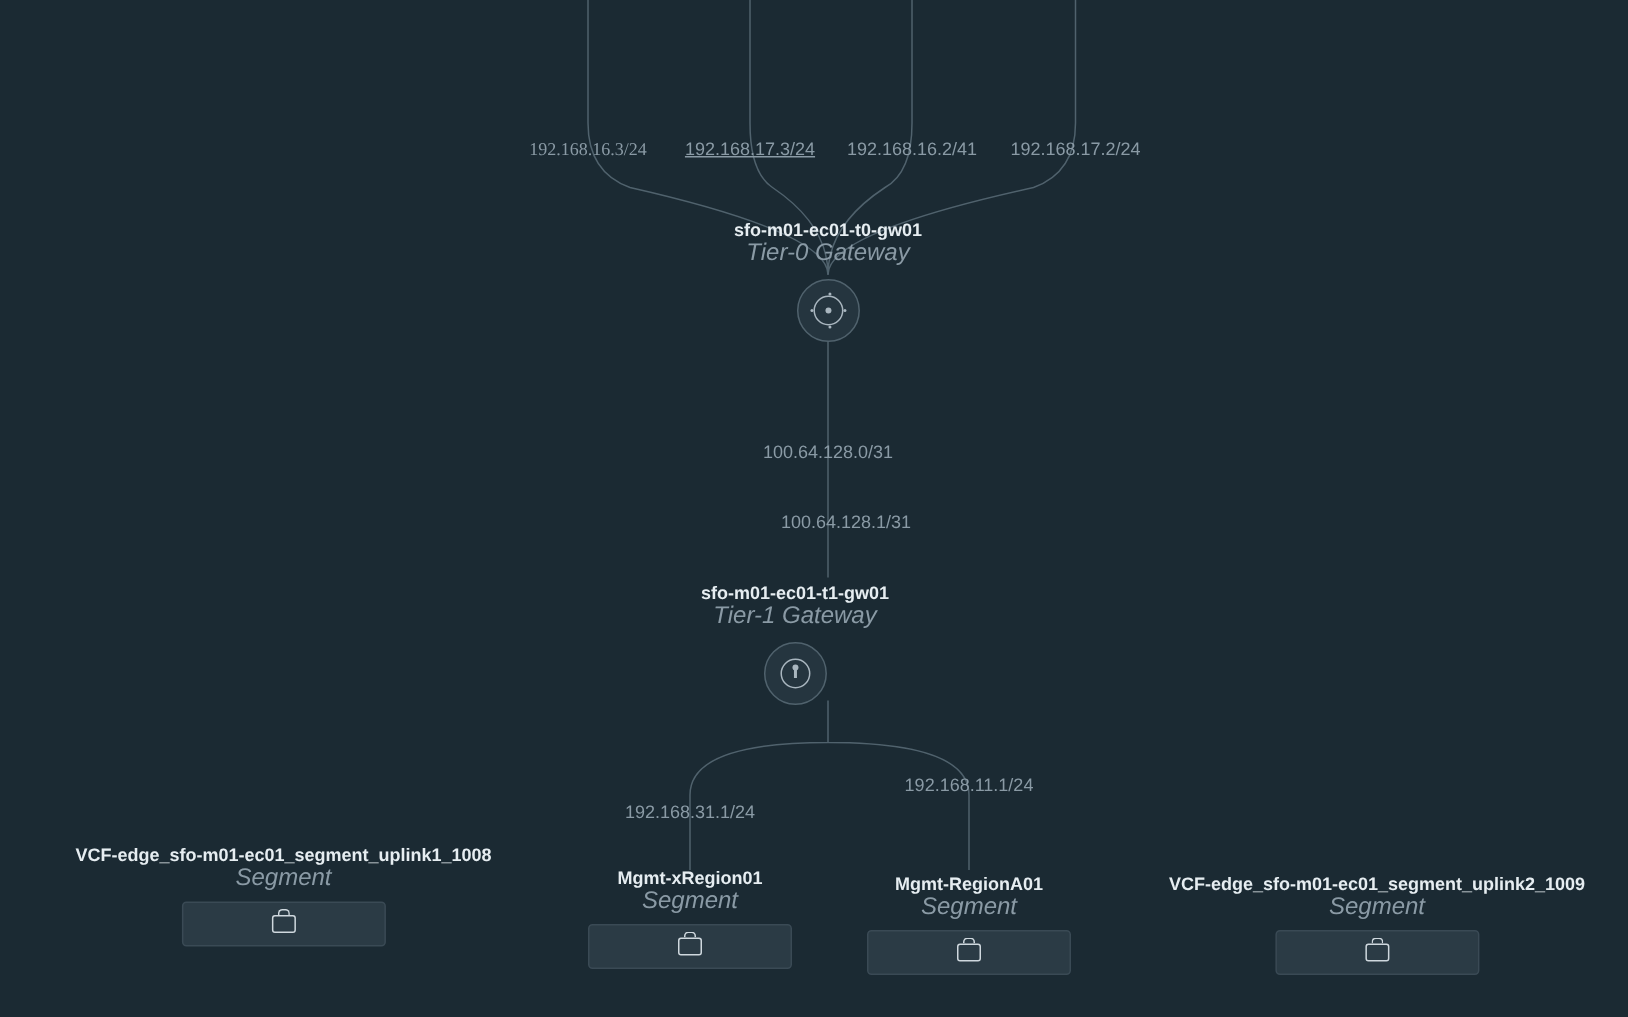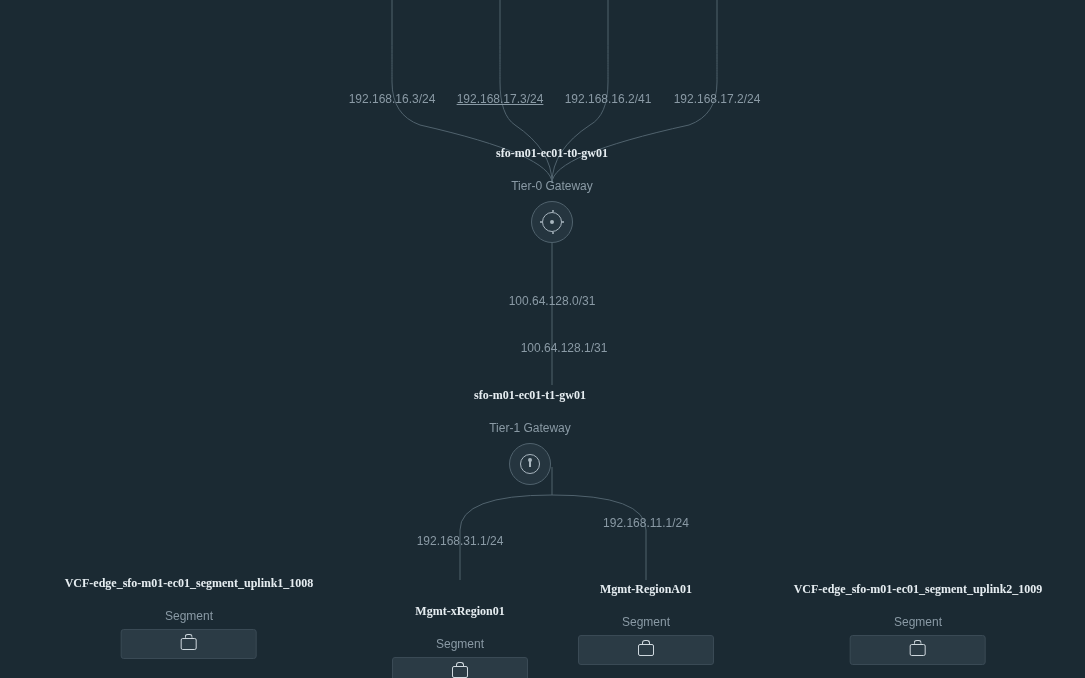--- a/index.html
+++ b/index.html
@@ -23,26 +23,26 @@
   .node {
     position: absolute;
     text-align: center;
     transform: translateX(-50%);
     white-space: nowrap;
   }
   .node .title {
     font-size: 12px;
     font-weight: 600;
     color: #e6edf1;
-    font-family: Liberation Serif, serif;
   }
   .node .subtitle {
-    font-size: 12px;
+    font-size: 16px;
     color: #8a9aa5;
-    margin-top: 18px;
+    margin-top: 0;
+    font-style: italic;
   }
   .ip-label, .link-ip {
     position: absolute;
     transform: translateX(-50%);
     font-size: 12px;
     color: #8a9aa5;
   }
   .gw-icon {
     width: 40px;
     height: 40px;
@@ -117,21 +117,21 @@
 
   <line x1="552" y1="224" x2="552" y2="385" stroke="#50626d" stroke-width="1"></line>
 
   <path d="M552 467 L552 495
            M552 495 Q460 495 460 530
            M552 495 Q646 495 646 530" stroke="#50626d" stroke-width="1" fill="none"></path>
   <line x1="460" y1="530" x2="460" y2="580" stroke="#50626d" stroke-width="1"></line>
   <line x1="646" y1="530" x2="646" y2="580" stroke="#50626d" stroke-width="1"></line>
 </svg>
 
-<div class="ip-label" style="left:392px; top:92px;">192.168.16.3/24</div>
+<div class="ip-label" style="left:392px; top:92px;font-family:Liberation Serif, serif;">192.168.16.3/24</div>
 <div class="ip-label" style="left:500px; top:92px;text-decoration:underline;">192.168.17.3/24</div>
 <div class="ip-label" style="left:608px; top:92px;">192.168.16.2/41</div>
 <div class="ip-label" style="left:717px; top:92px;">192.168.17.2/24</div>
 
 <div class="node" style="left:552px; top:146px;">
   <div class="title">sfo-m01-ec01-t0-gw01</div>
   <div class="subtitle">Tier-0 Gateway</div>
   <div class="gw-icon">
       <div class="gw-glyph t0"></div>
     </div>
@@ -144,28 +144,28 @@
   <div class="title">sfo-m01-ec01-t1-gw01</div>
   <div class="subtitle">Tier-1 Gateway</div>
   <div class="gw-icon">
       <div class="gw-glyph t1"></div>
     </div>
 </div>
 
 <div class="ip-label" style="left:460px; top:534px;">192.168.31.1/24</div>
 <div class="ip-label" style="left:646px; top:516px;">192.168.11.1/24</div>
 
-<div class="node" style="left:189px; top:576px;">
+<div class="node" style="left:189px; top:563px;">
   <div class="title">VCF-edge_sfo-m01-ec01_segment_uplink1_1008</div>
   <div class="subtitle">Segment</div>
   <div class="seg-btn">
       <div class="seg-icon"></div>
     </div>
 </div>
-<div class="node" style="left:460px; top:604px;text-align:center;">
+<div class="node" style="left:460px; top:578px;text-align:center;">
   <div class="title">Mgmt-xRegion01</div>
   <div class="subtitle">Segment</div>
   <div class="seg-btn">
       <div class="seg-icon"></div>
     </div>
 </div>
 <div class="node" style="left:646px; top:582px;">
   <div class="title">Mgmt-RegionA01</div>
   <div class="subtitle">Segment</div>
   <div class="seg-btn">

